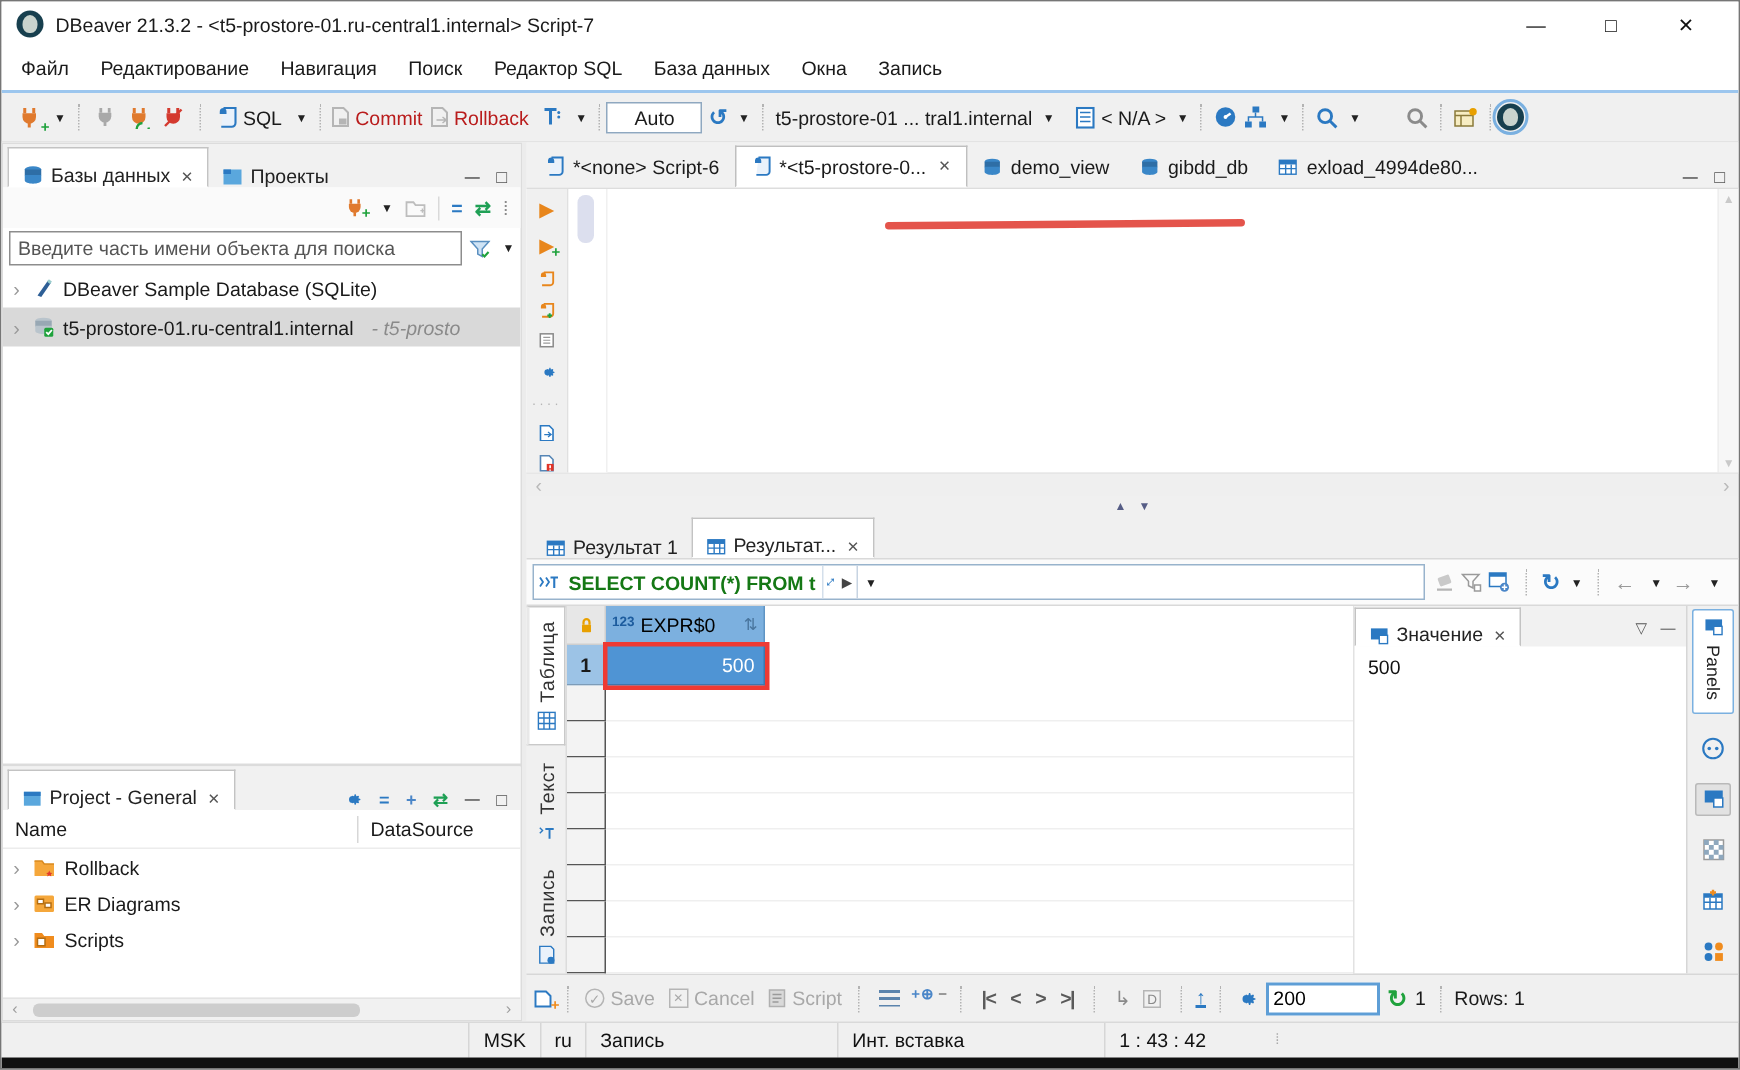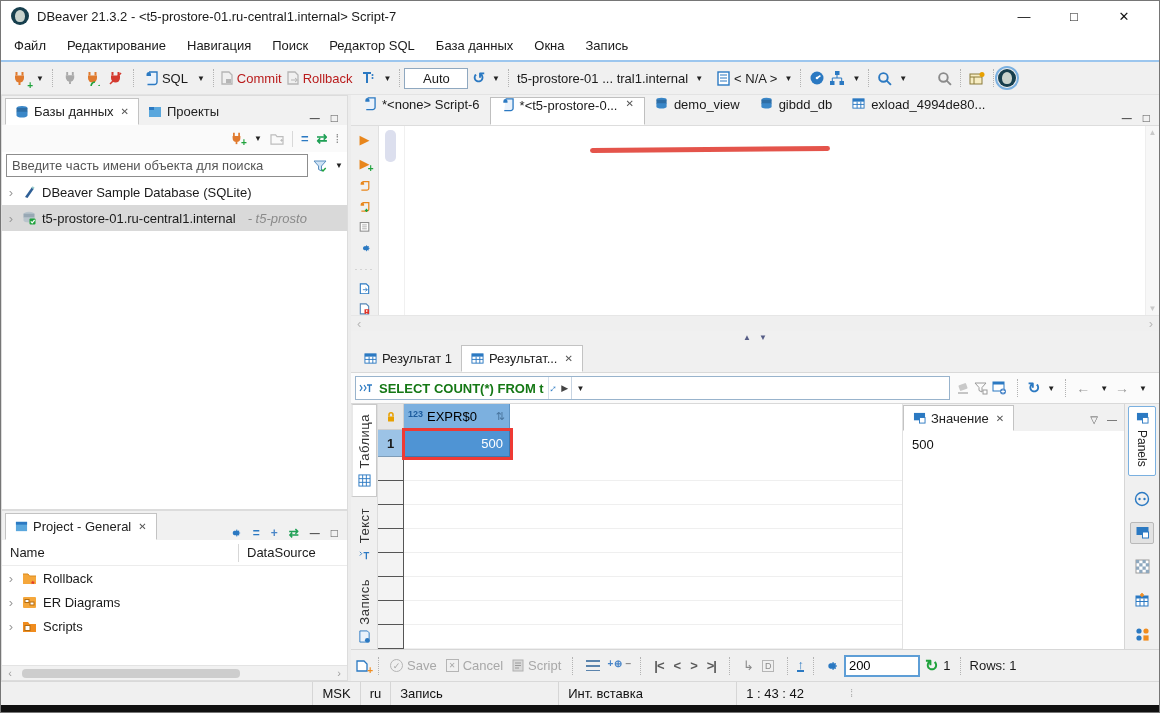--- a/index.html
+++ b/index.html
@@ -25,21 +25,21 @@
   .tbtn{display:flex;align-items:center;gap:4px;padding:2px 2px;white-space:nowrap}
   .autobox{width:64px;height:21px;background:#fff;border:1px solid #8fa8c0;text-align:center;line-height:19px;flex:none}
   .plugwrap{position:relative}
   .plug-badge{position:absolute;right:-4px;bottom:-3px;font-size:10px;font-weight:bold;color:#1fa23c;line-height:1}
   
   .main{flex:1;display:flex;min-height:0;background:#f0f0f0}
   .left{width:350px;flex:none;display:flex;flex-direction:column;border-right:3px solid #ececec;min-height:0}
   .right{flex:1;display:flex;flex-direction:column;min-width:0}
   
   .ptabs{height:29px;background:#f1f1f1;display:flex;align-items:flex-end;padding-left:3px;flex:none}
-  .ptab{height:27px;display:flex;align-items:center;gap:5px;padding:0 9px;white-space:nowrap;color:#222}
+  .ptab{height:27px;display:flex;align-items:flex-end;gap:5px;padding:0 9px;white-space:nowrap;color:#222}
   .ptab.active{background:#fff;border:1px solid #c3c3c3;border-bottom:1px solid #fff}
   .tabx{font-size:10px;color:#555;margin-left:2px}
   .pctl{margin-left:auto;display:flex;align-items:center;gap:11px;padding:0 9px;color:#444;font-size:12px}
   .pctl .g{color:#555;font-weight:600}
   
   .xplr{height:415px;display:flex;flex-direction:column;background:#fff;border:1px solid #dcdcdc;flex:none}
   .xtools{height:27px;display:flex;align-items:center;justify-content:flex-end;gap:8px;padding:0 8px;background:#fafafa;flex:none}
   .xsearchrow{height:27px;display:flex;align-items:center;gap:5px;padding:0 4px;flex:none}
   .xsearch{flex:1;height:23px;border:1px solid #8d8d8d;padding:0 5px;font:13px "Liberation Sans",sans-serif;color:#444}
   .xsearch::placeholder{color:#555}
@@ -52,21 +52,21 @@
   .proj{flex:1;display:flex;flex-direction:column;background:#fff;border:1px solid #dcdcdc;min-height:0}
   .pcols{height:26px;display:flex;align-items:center;padding:0 8px;border-bottom:1px solid #ececec;flex:none}
   .pcol-name{flex:1}
   .pcol-div{width:1px;height:18px;background:#d7d7d7;margin-right:8px}
   .pcol-ds{width:92px}
   .hscroll{height:15px;background:#f1f1f1;display:flex;align-items:center;flex:none;border-top:1px solid #e3e3e3}
   .hs-arrow{width:16px;text-align:center;color:#9d9d9d;font-size:11px}
   .hs-thumb{height:9px;background:#cdcdcd;border-radius:4px}
   
   .etabs{height:30px;background:#f1f1f1;display:flex;align-items:flex-end;padding-left:2px;flex:none}
-  .etab{height:28px;display:flex;align-items:flex-start;gap:6px;padding:0 10px;white-space:nowrap}
+  .etab{height:28px;display:flex;align-items:center;gap:6px;padding:0 10px;white-space:nowrap}
   .etab.active{background:#fff;border:1px solid #bfbfbf;border-bottom:1px solid #fff}
   .editor{flex:1;display:flex;min-height:0;background:#fff;border-top:1px solid #ddd}
   .estrip{width:28px;background:#f0f0f0;border-right:1px solid #e0e0e0;display:flex;flex-direction:column;align-items:center;gap:9px;padding-top:6px;flex:none}
   .egut{width:26px;background:#fff;border-right:1px solid #f0f0f0;position:relative;flex:none}
   .egut-bar{position:absolute;left:6px;top:4px;width:11px;height:32px;background:#dcdfee;border-radius:5px}
   .ecode{flex:1;position:relative;font-family:"DejaVu Sans Mono","Liberation Mono",monospace;font-size:14px;font-weight:bold;min-width:0}
   .eline{height:21px;line-height:21px;background:#e6f0fb;padding-left:5px;white-space:nowrap}
   .kw{color:#8b1a1a}
   .plain{color:#111}
   .semi{color:#c03028}

